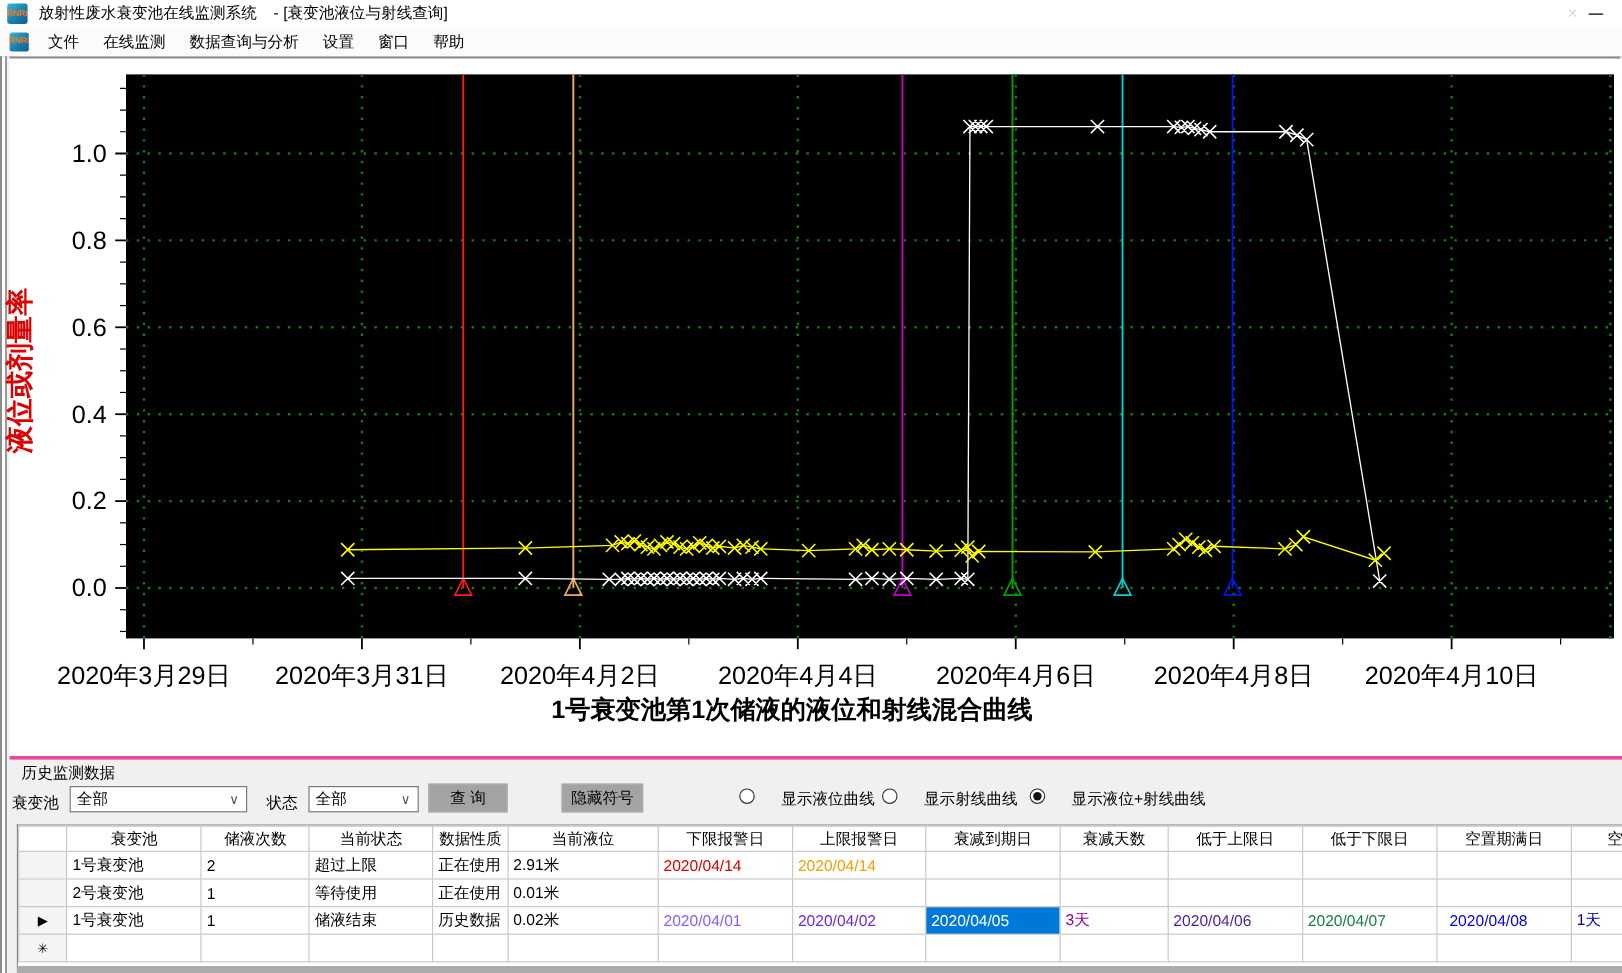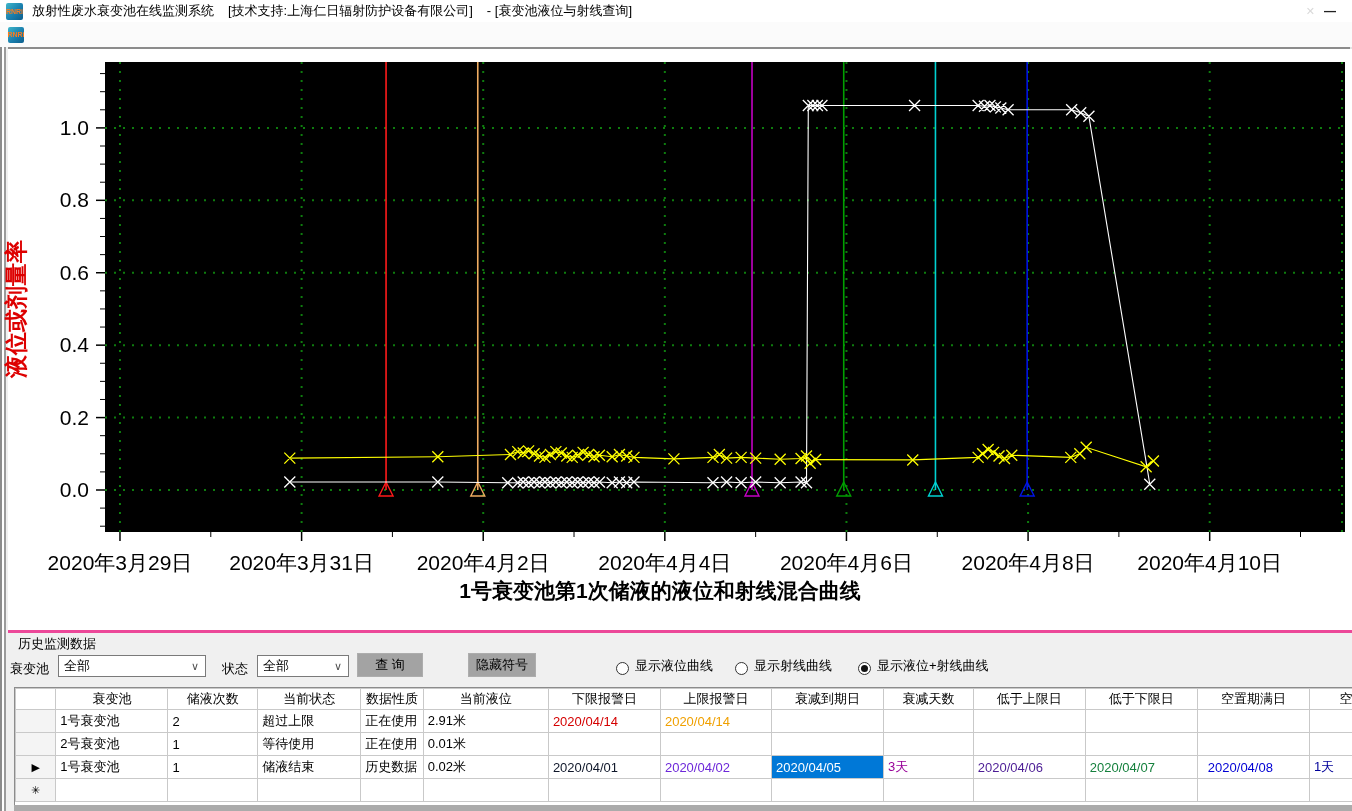--- a/index.html
+++ b/index.html
@@ -30,21 +30,21 @@
   
   .bottom-panel{position:absolute;left:8px;top:630px;width:1344px;height:181px;background:#f0f0f0;
                 border-top:3px solid #ec4899;font-size:13px;}
   .group-title{position:absolute;left:10px;top:2px;color:#000;}
   .ctl-label{position:absolute;top:27px;color:#000;}
   .combo{position:absolute;top:22px;height:22px;background:#fff;border:1px solid #7a7a7a;
          box-sizing:border-box;display:flex;align-items:center;padding-left:5px;color:#000;}
   .combo .arrow{margin-left:auto;margin-right:6px;color:#505050;font-size:11px;}
   .btn{position:absolute;top:20px;height:24px;background:#a3a3a3;border:1px solid #adadad;
        box-sizing:border-box;display:flex;align-items:center;justify-content:center;color:#000;}
-  .radio-item{position:absolute;top:24px;display:flex;align-items:flex-end;gap:6px;color:#000;}
+  .radio-item{position:absolute;top:24px;display:flex;align-items:flex-start;gap:22px;color:#000;}
   .radio-circle{width:13px;height:13px;border:1px solid #333;border-radius:50%;background:#fff;
                 box-sizing:border-box;display:inline-flex;align-items:center;justify-content:center;flex:0 0 auto;}
   .radio-dot{width:7px;height:7px;border-radius:50%;background:#111;}
   
   .table-wrap{position:absolute;left:6px;top:54px;width:1338px;height:118px;overflow:hidden;
               background:#fff;border-top:1px solid #8c8c8c;border-left:1px solid #8c8c8c;}
   table.grid{border-collapse:collapse;table-layout:fixed;width:1407px;font-size:13px;background:#fff;}
   .grid th,.grid td{border:1px solid #c9c9c9;padding:0 4px;white-space:nowrap;overflow:hidden;
                     height:23px;box-sizing:border-box;}
   .grid th{font-weight:normal;text-align:center;height:21px;background:#fff;}
@@ -52,30 +52,37 @@
   .grid td.rowhdr{background:#f4f4f4;text-align:center;font-size:11px;color:#000;}
   .grid td.sel{background:#0078d7;color:#fff;}
   .bottom-strip{position:absolute;left:6px;top:172px;width:1338px;height:9px;background:#ababab;}
 </style>
 </head>
 <body>
 
 <div class="titlebar">
   <div class="app-icon">RNRi</div>
   <span class="title-seg">放射性废水衰变池在线监测系统</span>
-  <span class="title-seg">[技术支持:上海仁日辐射防护设备有限公司]</span>
   <span class="title-seg">- [衰变池液位与射线查询]</span>
   <span class="win-controls">
     <span class="glyph-close">✕</span>
     <span class="glyph-min">—</span>
   </span>
 </div>
 
 <div class="menubar">
   <div class="app-icon">RNRi</div>
+  <span id="menu-items" style="display:flex;">
+      <span class="menu-item">文件</span>
+      <span class="menu-item">在线监测</span>
+      <span class="menu-item">数据查询与分析</span>
+      <span class="menu-item">设置</span>
+      <span class="menu-item">窗口</span>
+      <span class="menu-item">帮助</span>
+    </span>
 </div>
 
 <div class="frame-top"></div>
 <div class="frame-left"></div>
 <div class="frame-right"></div>
 
 <div class="chart-panel">
   <svg id="chart-svg" width="1352" height="583">
       <rect x="8" y="2" width="1337" height="579" fill="#ffffff"></rect>
       <rect x="105" y="15" width="1240" height="470" fill="#000000"></rect>
@@ -279,21 +286,21 @@
             <td></td>
             <td></td>
           </tr>
           <tr>
             <td class="rowhdr">▶</td>
             <td>1号衰变池</td>
             <td>1</td>
             <td>储液结束</td>
             <td>历史数据</td>
             <td>0.02米</td>
-            <td style="color: #0f172a;">2020/04/01</td>
+            <td style="color: #8b5cf6;">2020/04/01</td>
             <td style="color: #6d28d9;">2020/04/02</td>
             <td class="sel">2020/04/05</td>
             <td style="color: rgb(153, 0, 153);">3天</td>
             <td style="color: #4c1d95;">2020/04/06</td>
             <td style="color: #15803d;">2020/04/07</td>
             <td style="color: rgb(0, 0, 212); padding-left: 10px;">2020/04/08</td>
             <td style="color: rgb(0, 0, 153);">1天</td>
           </tr>
           <tr>
             <td class="rowhdr">✳</td>

